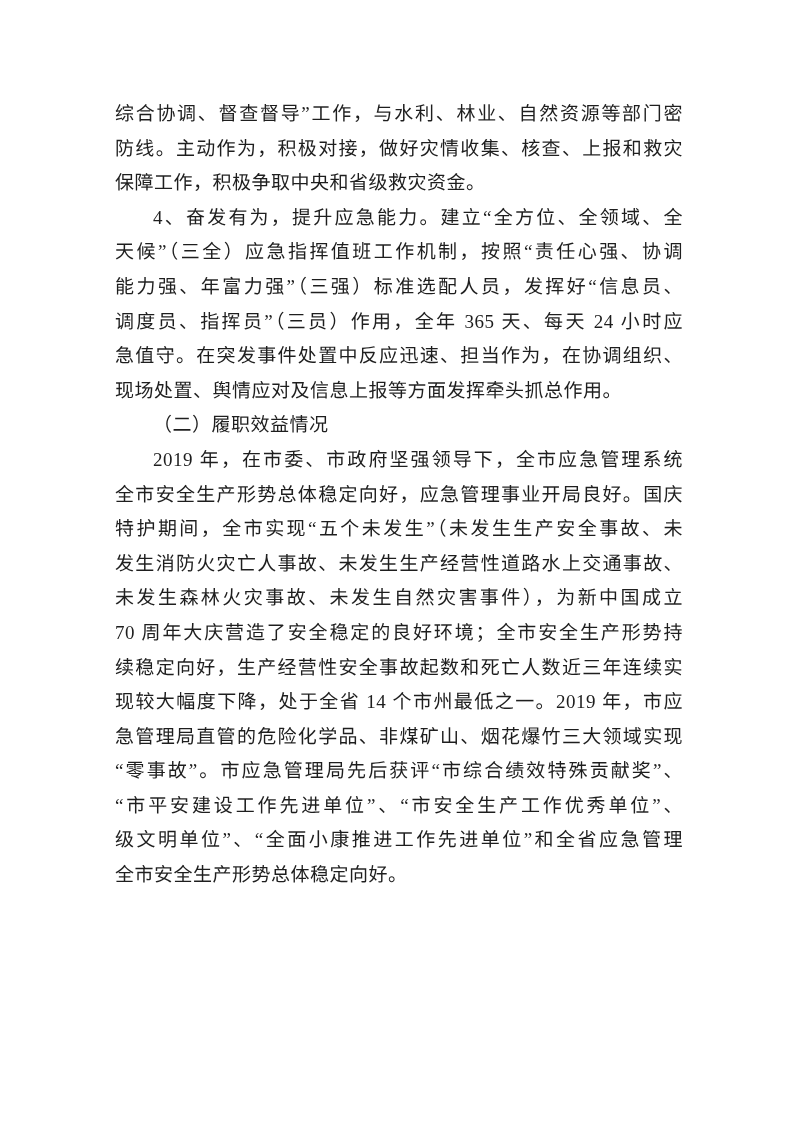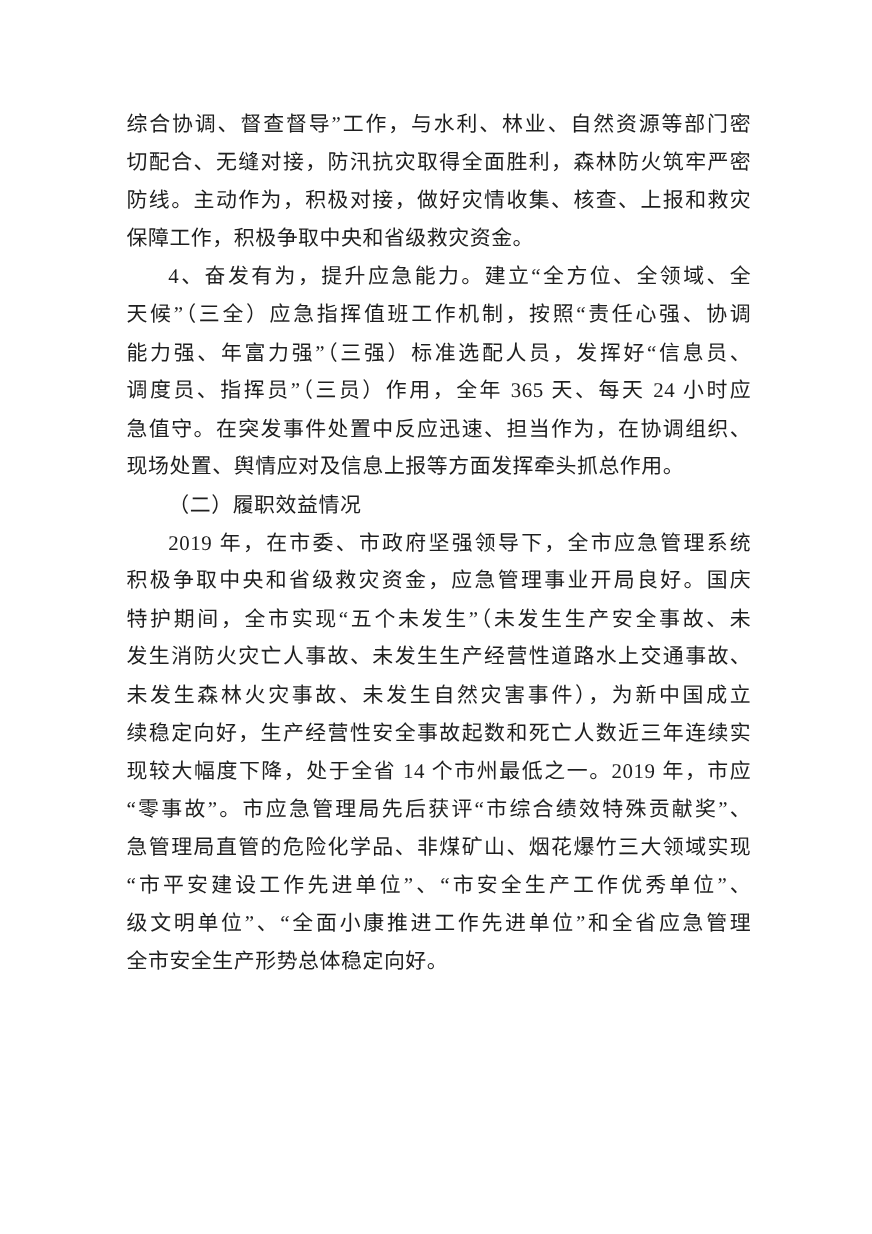--- a/index.html
+++ b/index.html
@@ -53,39 +53,39 @@
     font-family: "Liberation Serif", "DejaVu Serif", serif;
   }
 </style>
 </head>
 <body>
 
 <div class="page">
   <div class="text-block">
 
   <div class="line">综合协调、督查督导”工作，与水利、林业、自然资源等部门密</div>
-      <div class="line">切配合、无缝对接，防汛抗灾取得全面胜利，森林防火筑牢严密</div>
       <div class="line">防线。主动作为，积极对接，做好灾情收集、核查、上报和救灾</div>
       <div class="line lastline">保障工作，积极争取中央和省级救灾资金。</div>
       <div class="line indent">4、奋发有为，提升应急能力。建立“全方位、全领域、全</div>
       <div class="line">天候”（三全）应急指挥值班工作机制，按照“责任心强、协调</div>
       <div class="line">能力强、年富力强”（三强）标准选配人员，发挥好“信息员、</div>
       <div class="line">调度员、指挥员”（三员）作用，全年 365 天、每天 24 小时应</div>
       <div class="line">急值守。在突发事件处置中反应迅速、担当作为，在协调组织、</div>
       <div class="line lastline">现场处置、舆情应对及信息上报等方面发挥牵头抓总作用。</div>
       <div class="line lastline indent">（二）履职效益情况</div>
       <div class="line indent">2019 年，在市委、市政府坚强领导下，全市应急管理系统</div>
-      <div class="line">积极争取中央和省级救灾资金，应急管理事业开局良好。国庆</div>
+      <div class="line">全市安全生产形势总体稳定向好，应急管理事业开局良好。国庆</div>
       <div class="line">特护期间，全市实现“五个未发生”（未发生生产安全事故、未</div>
       <div class="line">发生消防火灾亡人事故、未发生生产经营性道路水上交通事故、</div>
       <div class="line">未发生森林火灾事故、未发生自然灾害事件），为新中国成立</div>
+      <div class="line">70 周年大庆营造了安全稳定的良好环境；全市安全生产形势持</div>
       <div class="line">续稳定向好，生产经营性安全事故起数和死亡人数近三年连续实</div>
       <div class="line">现较大幅度下降，处于全省 14 个市州最低之一。2019 年，市应</div>
+      <div class="line">急管理局直管的危险化学品、非煤矿山、烟花爆竹三大领域实现</div>
       <div class="line">“零事故”。市应急管理局先后获评“市综合绩效特殊贡献奖”、</div>
-      <div class="line">急管理局直管的危险化学品、非煤矿山、烟花爆竹三大领域实现</div>
       <div class="line">“市平安建设工作先进单位”、“市安全生产工作优秀单位”、</div>
       <div class="line">级文明单位”、“全面小康推进工作先进单位”和全省应急管理</div>
       <div class="line lastline">全市安全生产形势总体稳定向好。</div>
     </div>
   <div class="footer">
     <span class="page-num">7</span>
   </div>
 </div>
 
 </body></html>

